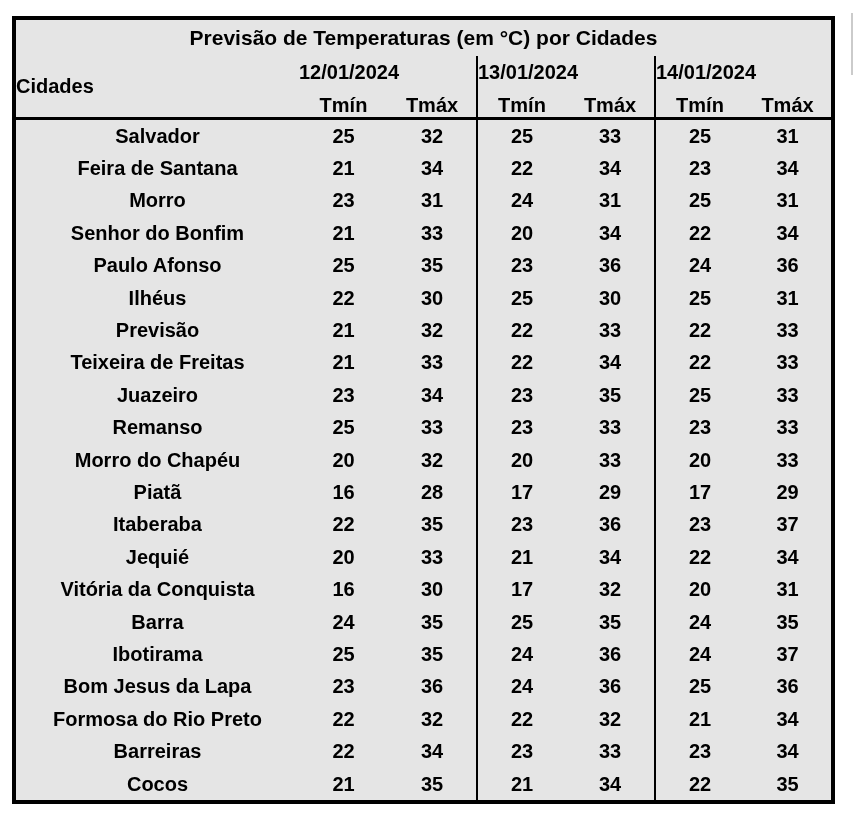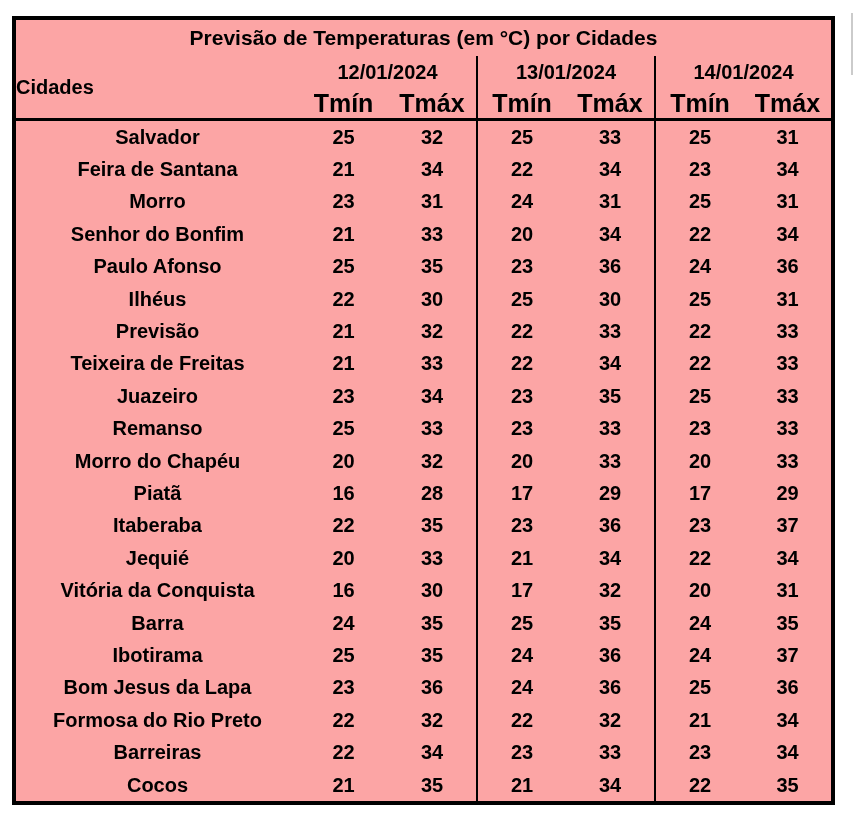--- a/index.html
+++ b/index.html
@@ -16,21 +16,21 @@
     background: #ffffff;
     overflow: hidden;
   }
   table.forecast {
     position: absolute;
     left: 12px;
     top: 16px;
     border-collapse: collapse;
     border: 4px solid #000000;
     table-layout: fixed;
-    background: #fca5a5;
+    background: #e5e5e5;
   }
   table.forecast th, table.forecast td {
     padding: 0;
     margin: 0;
     white-space: nowrap;
     overflow: hidden;
   }
   .title-cell {
     height: 36px;
     font-size: 21px;
@@ -42,26 +42,26 @@
     font-size: 20px;
     font-weight: bold;
     text-align: left;
     vertical-align: middle;
     border-bottom: 3px solid #000000;
   }
   .date-cell {
     height: 33px;
     font-size: 20px;
     font-weight: bold;
-    text-align: center;
+    text-align: left;
     vertical-align: middle;
   }
   .sub-cell {
     height: 28px;
-    font-size: 25px;
+    font-size: 20px;
     font-weight: bold;
     text-align: center;
     vertical-align: bottom;
     padding-bottom: 2px;
     border-bottom: 3px solid #000000;
   }
   .divL {
     border-left: 2px solid #000000;
   }
   tbody td {

